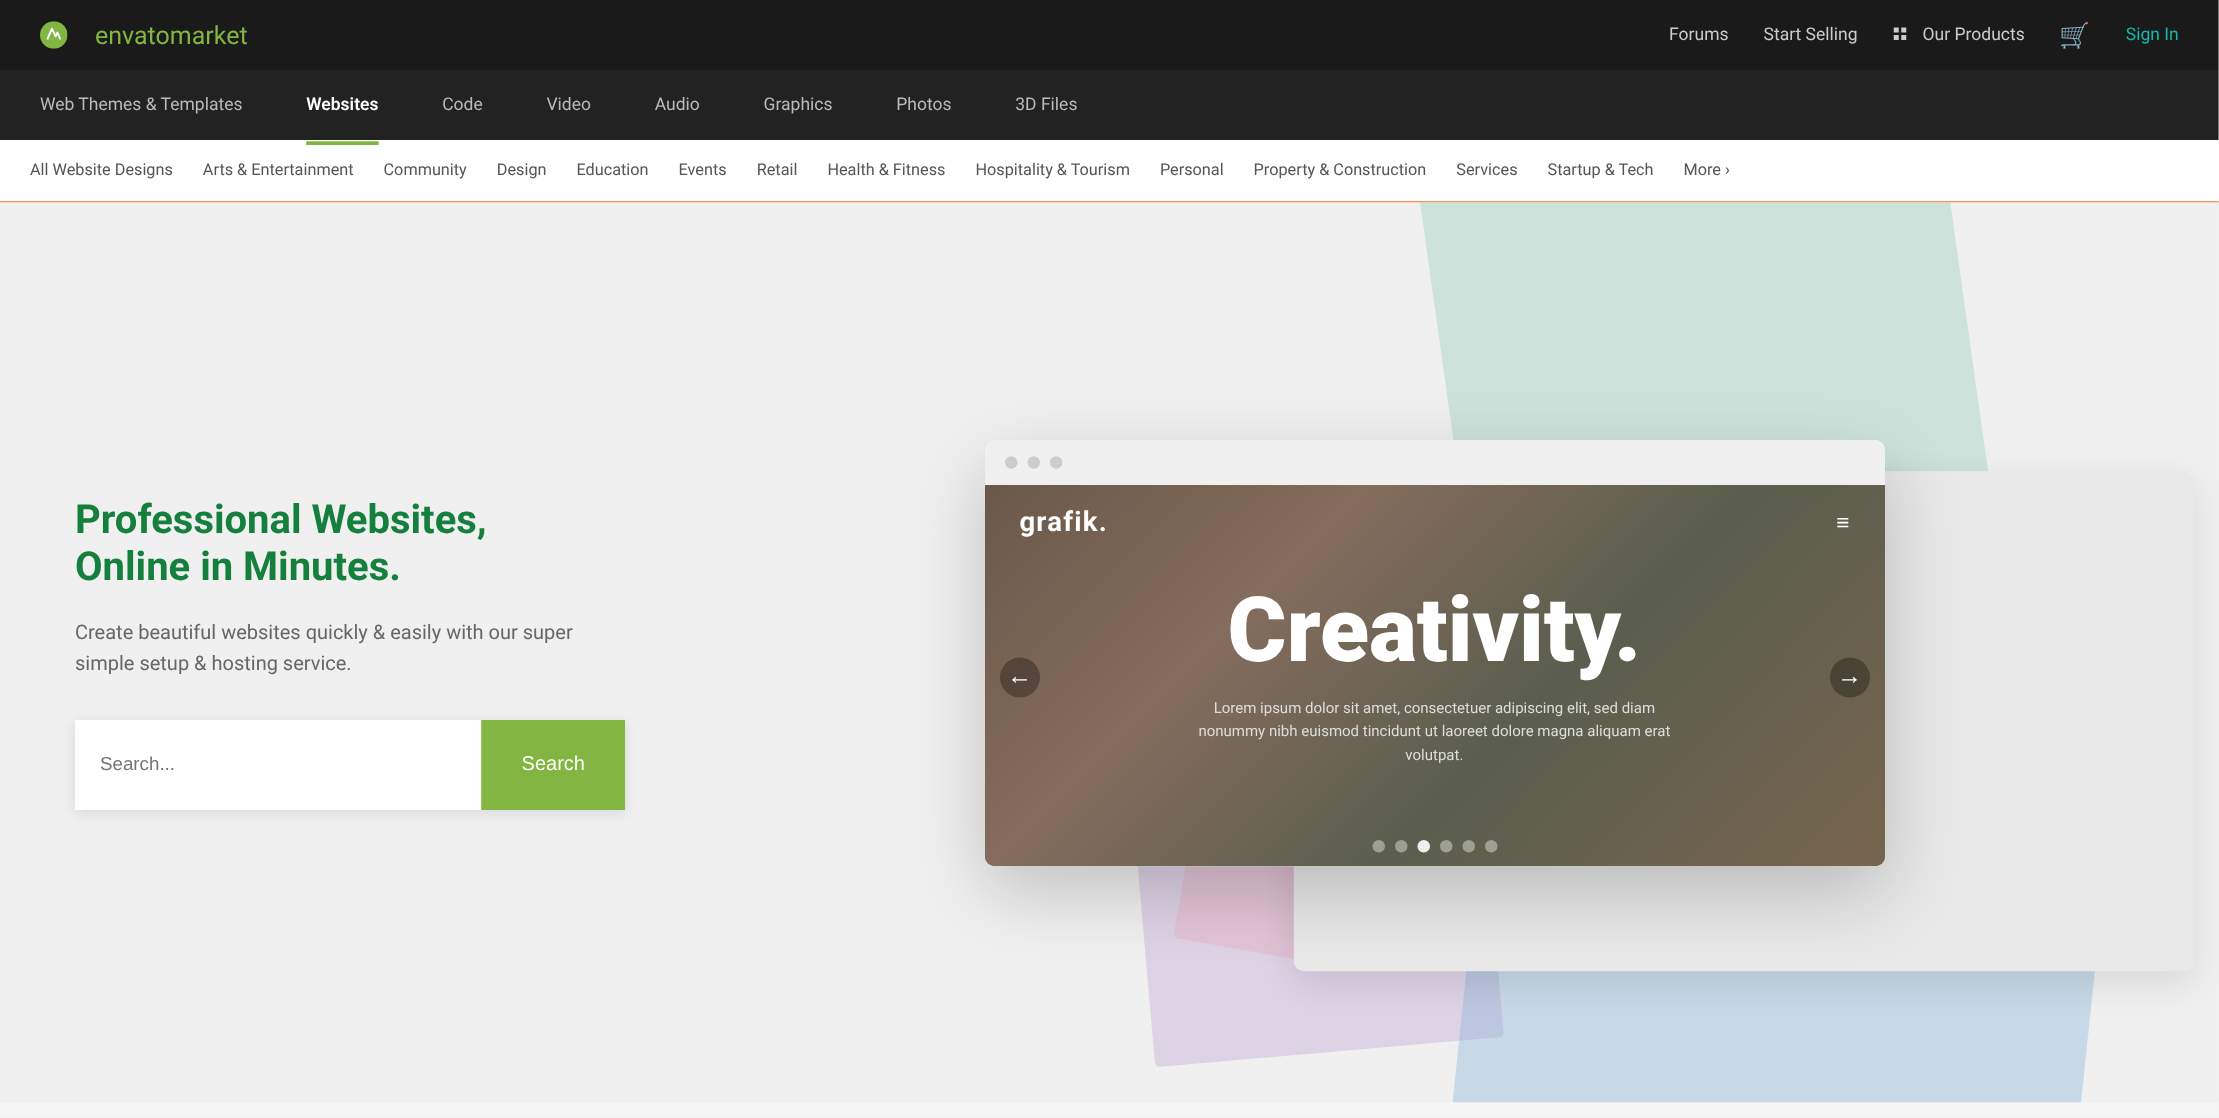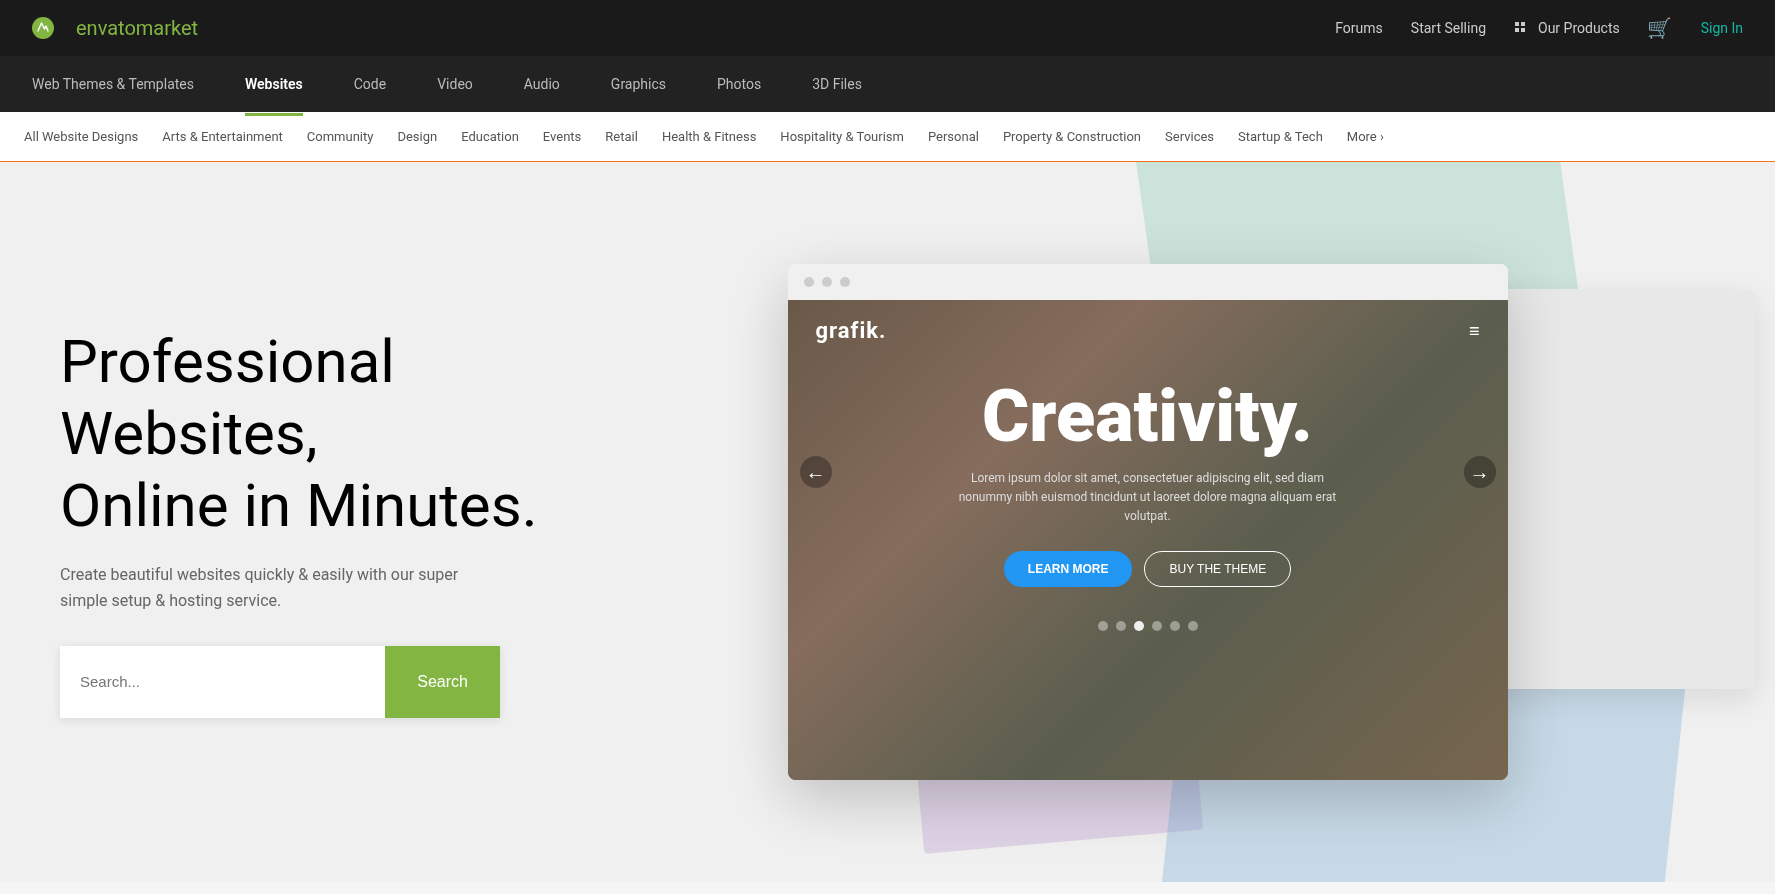--- a/index.html
+++ b/index.html
@@ -158,23 +158,23 @@
       transform: rotate(10deg);
       border-radius: 4px;
     }
 
     
     .hero-left {
       flex: 0 0 520px;
       z-index: 2;
     }
     .hero-headline {
-      font-size: 60px;
-      font-weight: 400;
-      color: #000000;
+      font-size: 32px;
+      font-weight: 700;
+      color: #15803d;
       line-height: 1.2;
       margin-bottom: 20px;
     }
     .hero-sub {
       font-size: 16px;
       color: #666;
       line-height: 1.6;
       margin-bottom: 32px;
       max-width: 400px;
     }
@@ -232,21 +232,21 @@
     }
     .browser-dot {
       width: 10px;
       height: 10px;
       border-radius: 50%;
       background: #ccc;
     }
 
     .browser-content {
       background: #5a4a3a;
-      height: 480px;
+      height: 305px;
       position: relative;
       overflow: hidden;
     }
 
     
     .grafik-bar {
       display: flex;
       align-items: center;
       justify-content: space-between;
       padding: 18px 28px;
@@ -480,24 +480,20 @@
         <div class="grafik-overlay">
 
           <div class="grafik-bar">
             <span class="grafik-logo">grafik.</span>
             <span class="grafik-menu">≡</span>
           </div>
 
           <div class="grafik-main">
             <div class="grafik-title">Creativity.</div>
             <p class="grafik-desc">Lorem ipsum dolor sit amet, consectetuer adipiscing elit, sed diam nonummy nibh euismod tincidunt ut laoreet dolore magna aliquam erat volutpat.</p>
-            <div class="grafik-buttons">
-              <button class="btn-learn">LEARN MORE</button>
-              <button class="btn-buy">BUY THE THEME</button>
-            </div>
           </div>
 
           <div class="grafik-nav-arrows">
             <button class="arrow-btn">←</button>
             <button class="arrow-btn">→</button>
           </div>
 
           <div class="grafik-dots">
             <div class="dot"></div>
             <div class="dot"></div>

